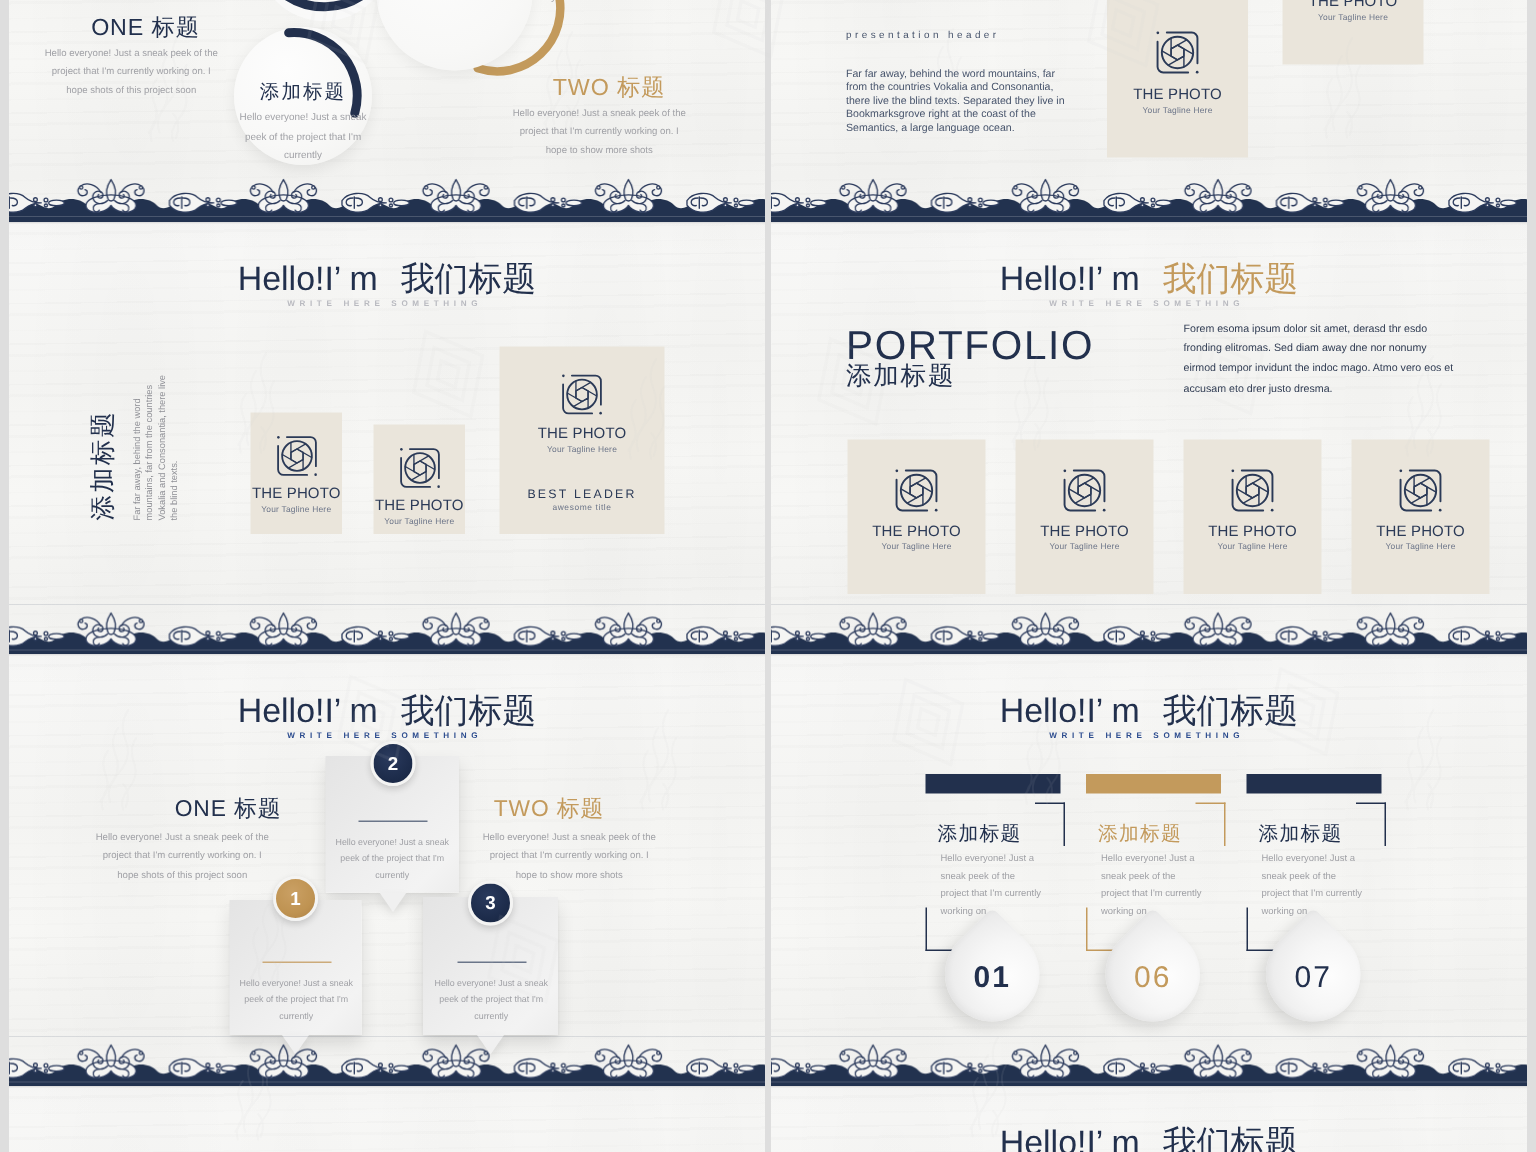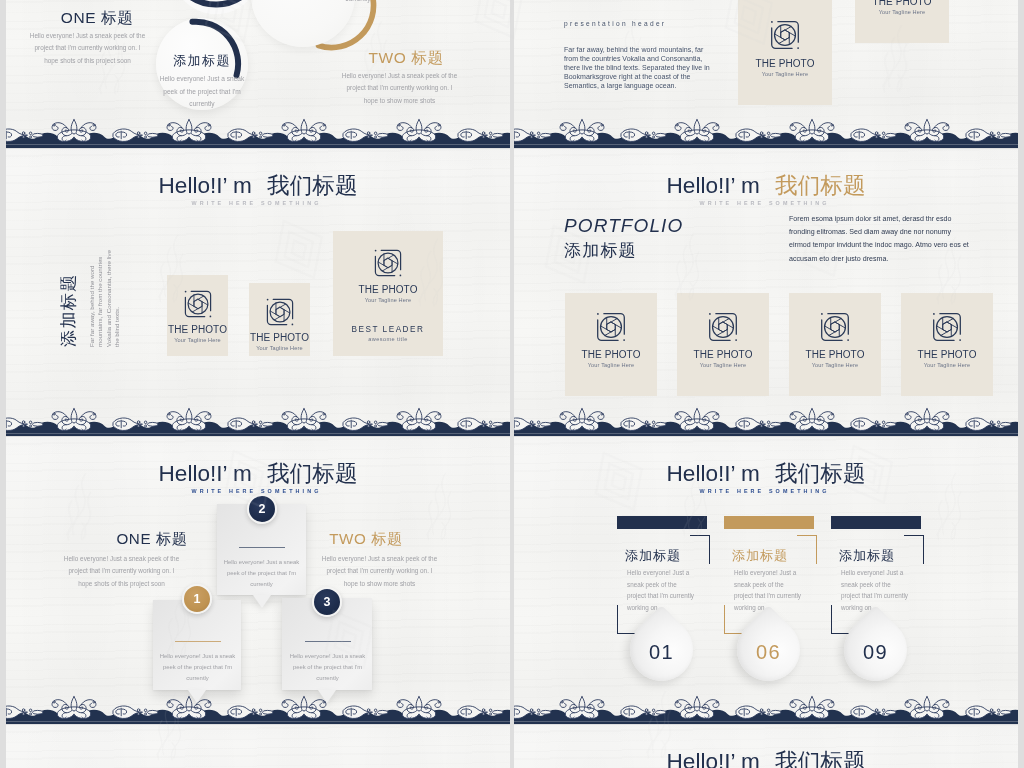--- a/index.html
+++ b/index.html
@@ -331,21 +331,21 @@
   <div class="slide" style="left:514px;top:149px;width:504px;height:287px;">
     <div class="sl" style="top:0;">
       <div class="bg"></div>
       <div class="s4">
         <div class="hello" style="top:21px;">
           <span>Hello!I’ m</span>
           <span class="g" style="margin-left:9px;">我们标题</span>
         </div>
         <div class="sub gry" style="top:51px;">WRITE HERE SOMETHING</div>
 
-        <div class="tt" style="left:50px;top:66px;font-size:19px;letter-spacing:1.1px;font-style:italic;">PORTFOLIO</div>
+        <div class="tt" style="left:50px;top:66px;font-size:27px;letter-spacing:1.1px;">PORTFOLIO</div>
         <div class="tt" style="left:50px;top:90px;font-size:17px;letter-spacing:1.2px;">添加标题</div>
         <div class="bd" style="left:275px;top:64px;width:185px;font-size:7.1px;line-height:13.2px;color:#2f3b52;">Forem esoma ipsum dolor sit amet, derasd thr esdo fronding elitromas. Sed diam away dne nor nonumy eirmod tempor invidunt the indoc mago. Atmo vero eos et accusam eto drer justo dresma.</div>
 
         <div class="photo" style="left:51px;top:144px;width:92px;height:103px;"></div>
         <svg class="ico" viewBox="0 0 40 40" style="left:78px;top:159px;width:38px;height:38px;">
             <use href="#apertureIcon"></use>
           </svg>
         <div class="pcap t" style="left:51px;top:200px;width:92px;">THE PHOTO</div>
         <div class="pcap s" style="left:51px;top:213px;width:92px;">Your Tagline Here</div>
 
@@ -438,37 +438,37 @@
           <span class="cn" style="margin-left:9px;">我们标题</span>
         </div>
         <div class="sub" style="top:51px;">WRITE HERE SOMETHING</div>
 
         <div class="colbar" style="left:103px;top:79px;width:90px;height:13px;background:#22304d;"></div>
         <div class="brkTR" style="left:176px;top:98px;border-color:#22304d;"></div>
         <div class="brkBL" style="left:103px;top:168px;border-color:#22304d;"></div>
         <div class="tt" style="left:111px;top:110px;font-size:13.2px;letter-spacing:0.8px;">添加标题</div>
         <div class="bd" style="left:113px;top:130px;width:68px;line-height:11.6px;font-size:6.3px;">Hello everyone! Just a sneak peek of the project that I'm currently working on</div>
         <div class="drop" style="left:116px;top:181px;"></div>
-        <div class="dropnum" style="left:116px;top:181px;color:#22304d;">01</div>
+        <div class="dropnum" style="left:116px;top:181px;color:#22304d;font-weight:bold;">01</div>
 
         <div class="colbar" style="left:210px;top:79px;width:90px;height:13px;background:#c39a5c;"></div>
         <div class="brkTR" style="left:283px;top:98px;border-color:#c39a5c;"></div>
         <div class="brkBL" style="left:210px;top:168px;border-color:#c39a5c;"></div>
         <div class="tt" style="left:218px;top:110px;font-size:13.2px;letter-spacing:0.8px;color:#c39a5c;">添加标题</div>
         <div class="bd" style="left:220px;top:130px;width:68px;line-height:11.6px;font-size:6.3px;">Hello everyone! Just a sneak peek of the project that I'm currently working on</div>
         <div class="drop" style="left:223px;top:181px;"></div>
         <div class="dropnum" style="left:223px;top:181px;color:#c39a5c;">06</div>
 
         <div class="colbar" style="left:317px;top:79px;width:90px;height:13px;background:#22304d;"></div>
         <div class="brkTR" style="left:390px;top:98px;border-color:#22304d;"></div>
         <div class="brkBL" style="left:317px;top:168px;border-color:#22304d;"></div>
         <div class="tt" style="left:325px;top:110px;font-size:13.2px;letter-spacing:0.8px;">添加标题</div>
         <div class="bd" style="left:327px;top:130px;width:68px;line-height:11.6px;font-size:6.3px;">Hello everyone! Just a sneak peek of the project that I'm currently working on</div>
         <div class="drop" style="left:330px;top:181px;"></div>
-        <div class="dropnum" style="left:330px;top:181px;color:#22304d;">09</div>
+        <div class="dropnum" style="left:330px;top:181px;color:#22304d;">07</div>
       </div>
       <div class="orn">
         <svg viewBox="0 0 504 34" preserveAspectRatio="none">
             <rect width="504" height="34" fill="url(#ornP)"></rect>
           </svg>
       </div>
     </div>
   </div>
 
   <div class="slide" style="left:6px;top:725px;width:504px;height:43px;">

